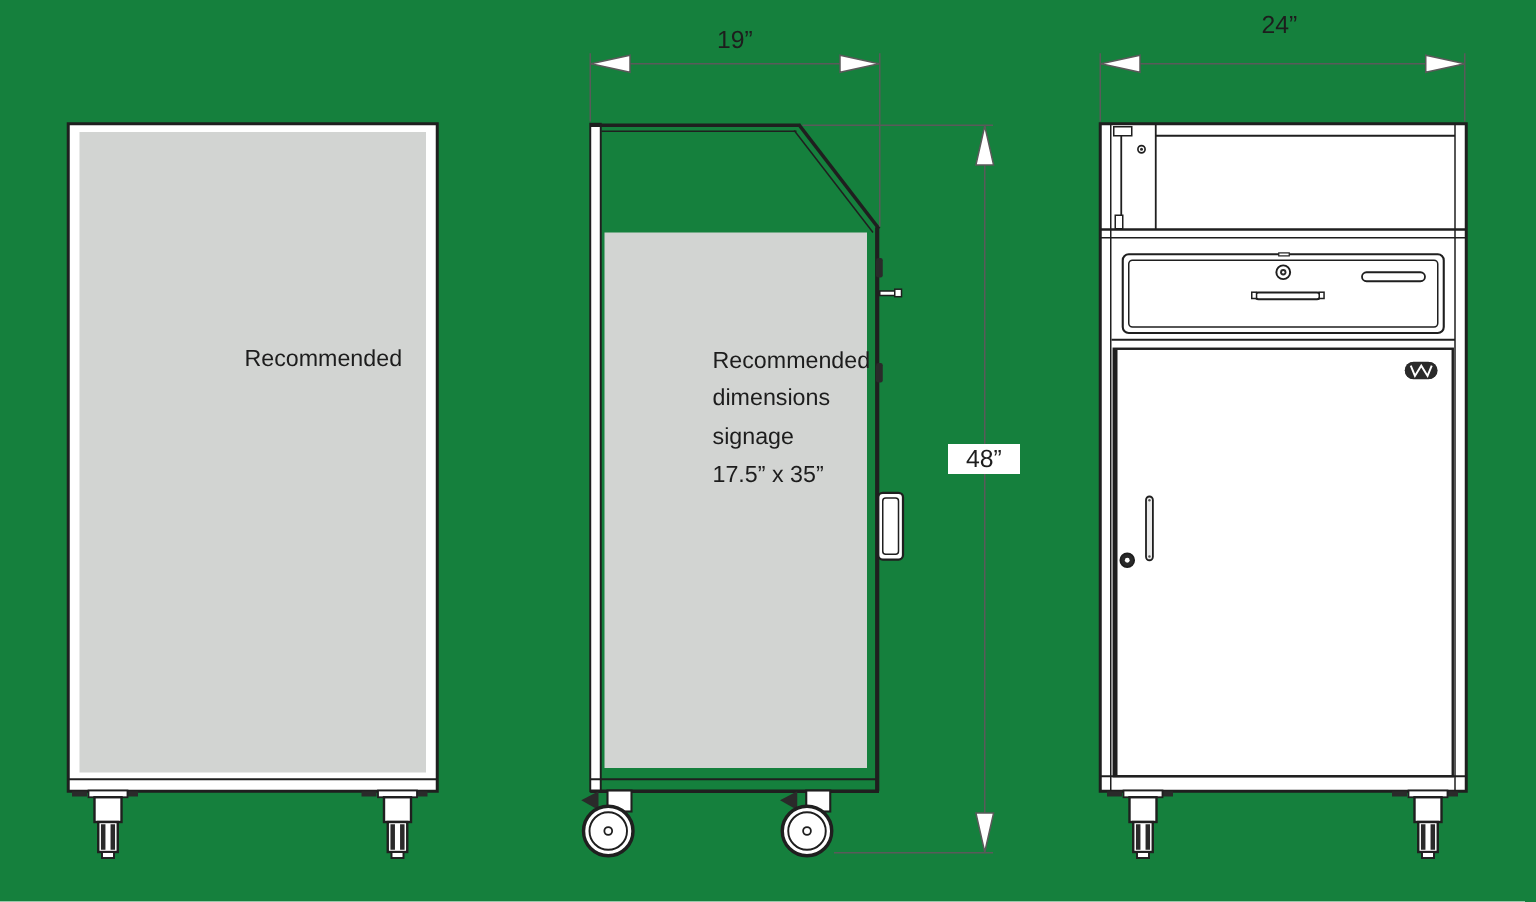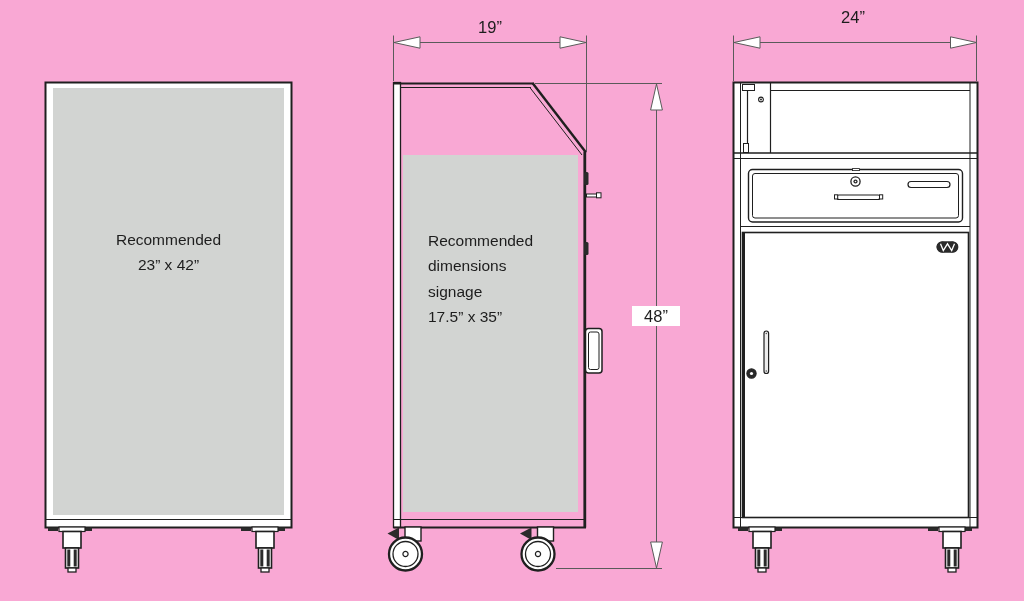--- a/index.html
+++ b/index.html
@@ -1,28 +1,28 @@
 <!DOCTYPE html>
 <html><head>
 <meta charset="utf-8">
 <style>
   html,body{margin:0;padding:0;background:#fff;}
   #stage{
-    position:relative;width:1024px;height:601px;background:#f9a8d4;
+    position:relative;width:1024px;height:601px;background:#15803d;
     font-family:"Liberation Sans", sans-serif;overflow:hidden;
   }
   #linework{position:absolute;left:0;top:0;}
   .ln{stroke:#1f1f1f;fill:none;}
   .w{fill:#ffffff;stroke:#1f1f1f;}
   .dk{fill:#2a2a2a;stroke:none;}
   .dim{stroke:#5a5a5a;fill:none;stroke-width:1;}
   .arrow{fill:#ffffff;stroke:#5a5a5a;stroke-width:1;}
   .txt{position:absolute;color:#1d1d1d;}
   .dimtxt{font-size:16.5px;line-height:20px;text-align:center;}
-  .label{font-size:15.5px;line-height:25.3px;}
+  .label{font-size:15.5px;line-height:25.3px;padding-left:47px;}
   .label div{white-space:nowrap;}
   .center{text-align:center;}
   .whitebg{background:#ffffff;padding:0 2px;}
 </style>
 </head>
 <body>
 
 <div id="stage">
 
   <svg id="linework" width="1024" height="601" viewBox="0 0 1024 601">
@@ -164,25 +164,24 @@
       <line x1="734" y1="42.5" x2="976" y2="42.5" class="dim"></line>
       <polygon points="734,42.5 760,36.8 760,48.2" class="arrow"></polygon>
       <polygon points="976.5,42.5 950.5,36.8 950.5,48.2" class="arrow"></polygon>
     </g>
   </svg>
 
   <div class="txt dimtxt" style="left:460px;top:17px;width:60px;">19”</div>
 
   <div class="txt dimtxt" style="left:823px;top:7px;width:60px;">24”</div>
 
-  <div class="txt dimtxt whitebg" style="left:632px;top:306px;width:44px;">48”</div>
+  <div class="txt dimtxt whitebg" style="left:632px;top:296px;width:44px;">48”</div>
 
   <div class="txt label center" style="left:53px;top:227px;width:231px;">
     <div>Recommended</div>
-    <div>23” x 42”</div>
   </div>
 
   <div class="txt label" style="left:428px;top:228px;width:145px;">
     <div>Recommended</div>
     <div>dimensions</div>
     <div>signage</div>
     <div>17.5” x 35”</div>
   </div>
 
 </div>

